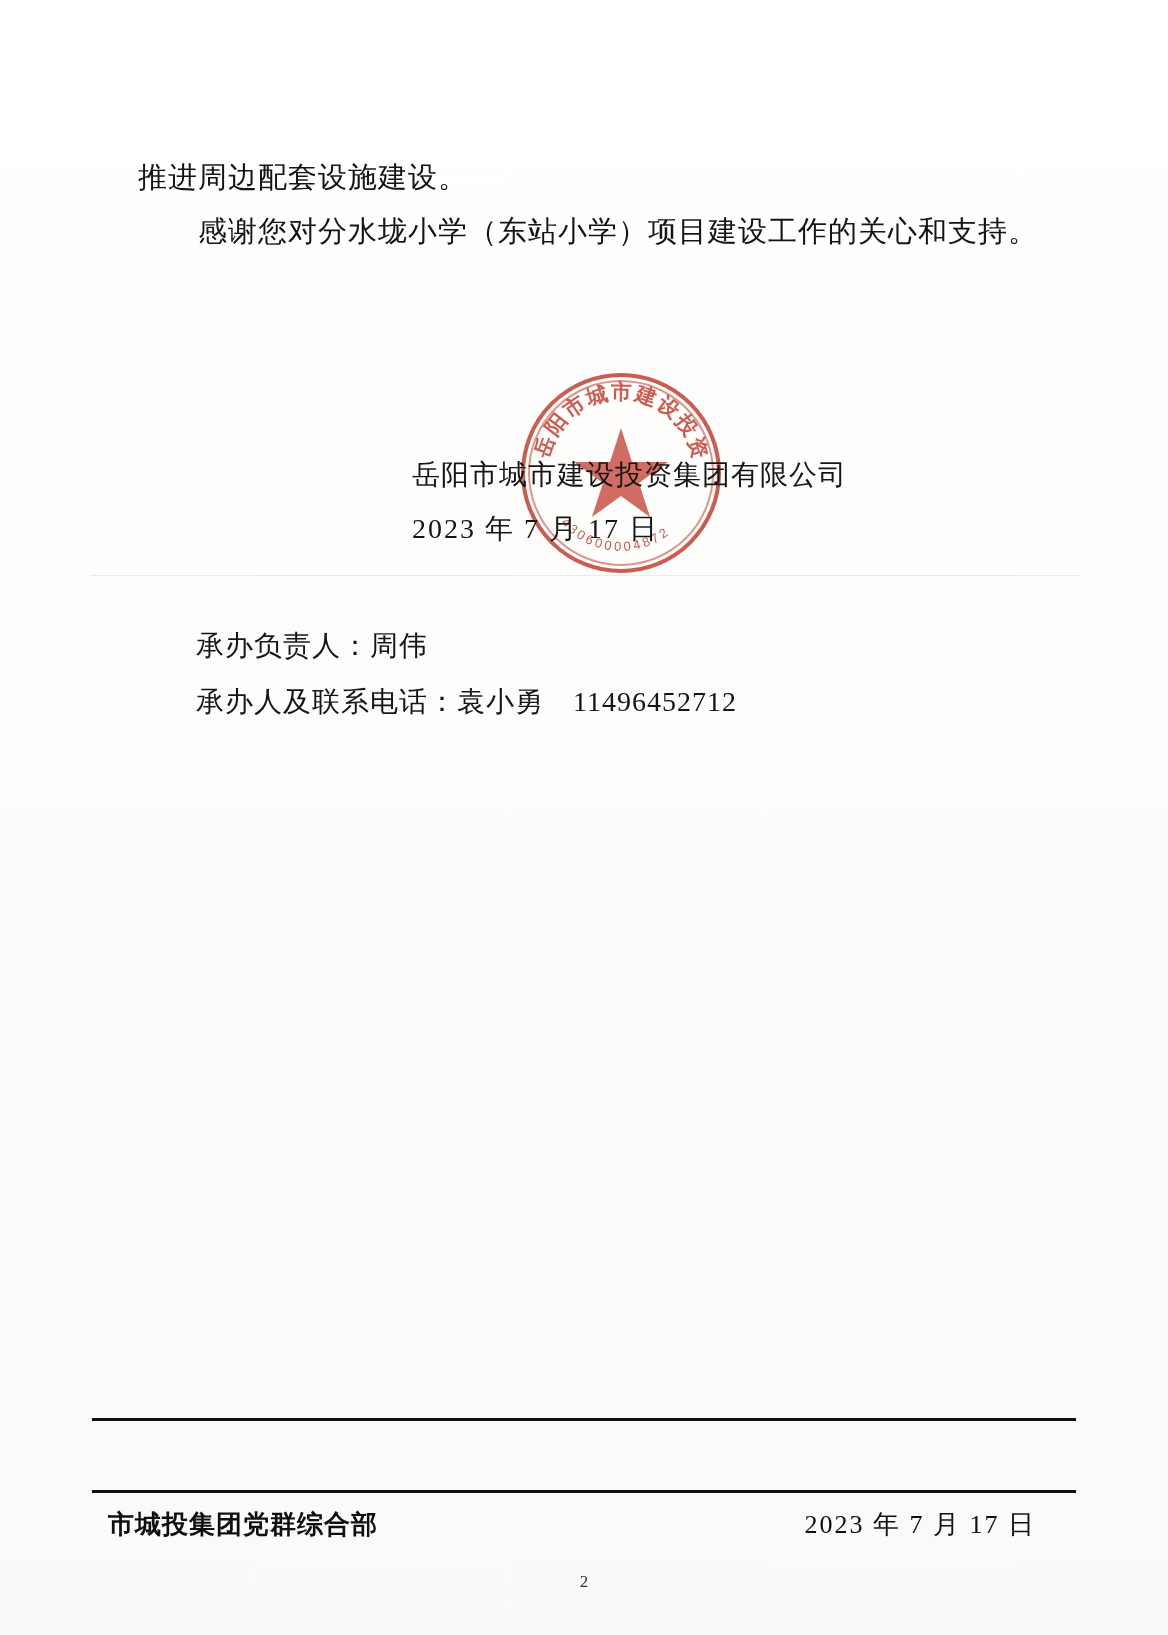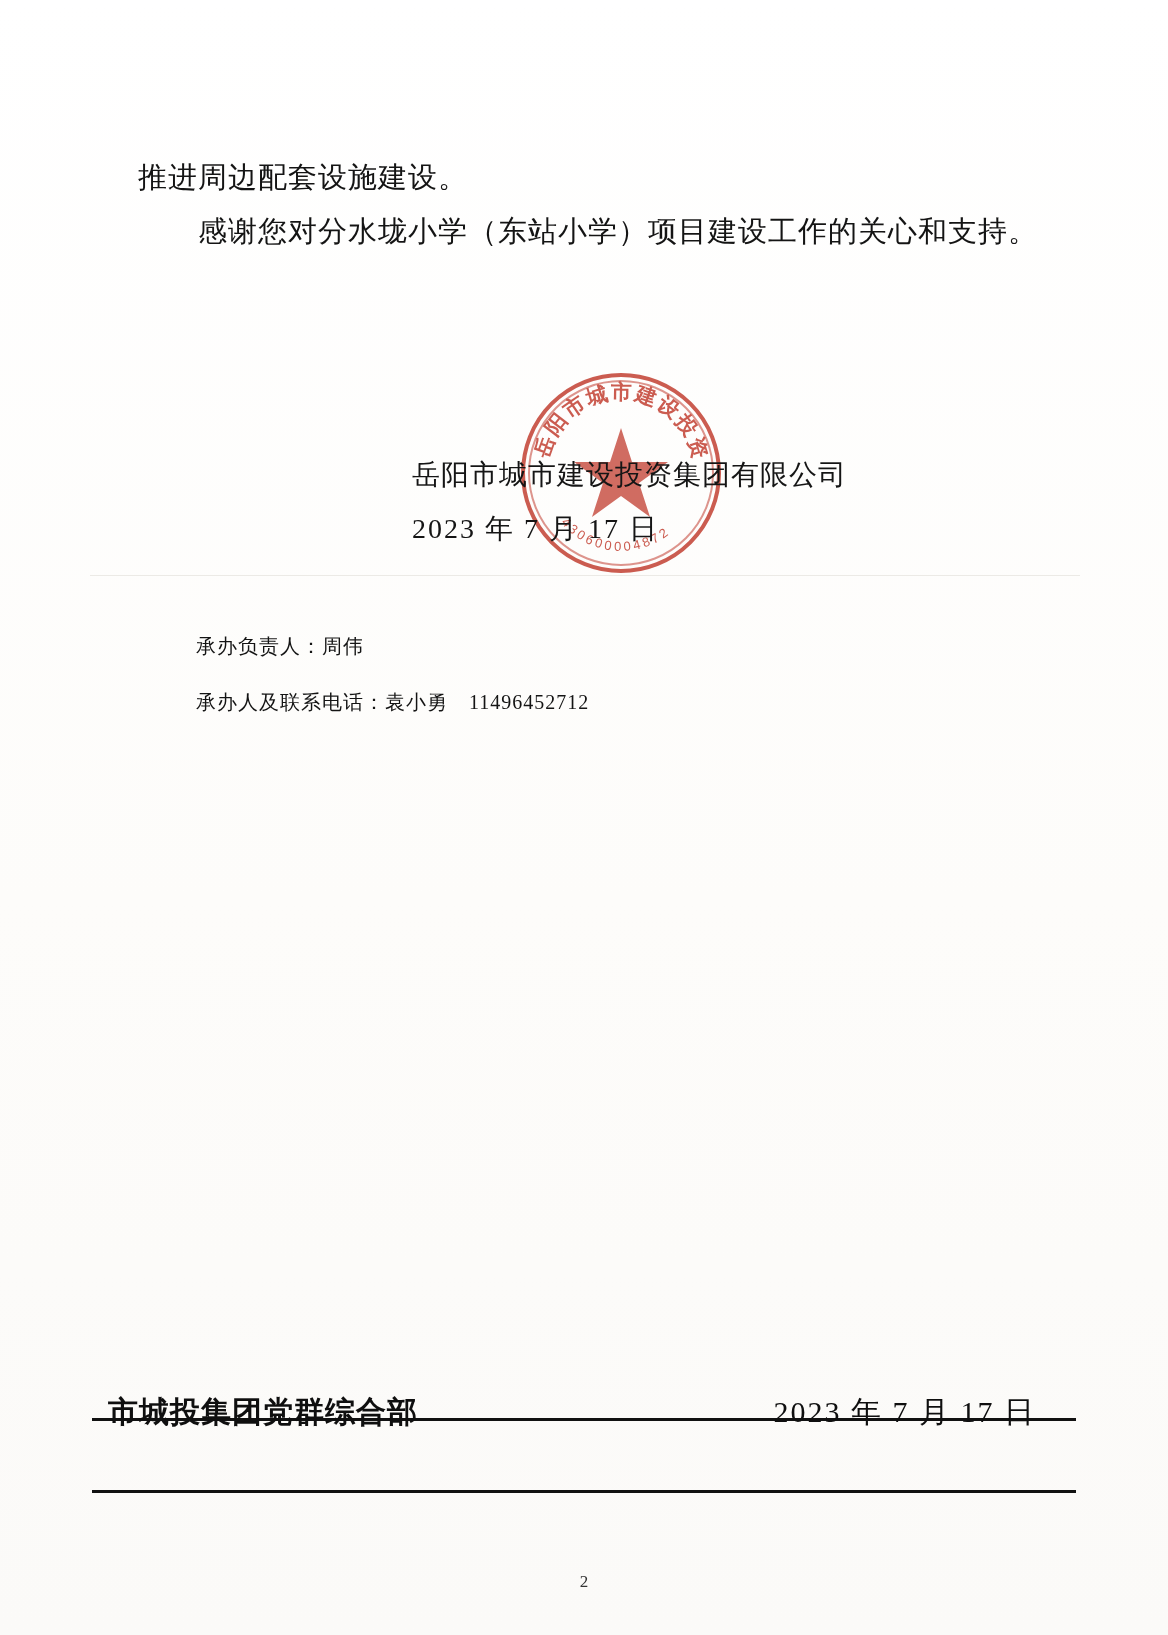--- a/index.html
+++ b/index.html
@@ -68,21 +68,21 @@
     width: 206px;
     height: 206px;
     opacity: 0.82;
   }
   .seal svg { display: block; }
 
   .contacts {
     position: absolute;
     left: 196px;
     top: 618px;
-    font-size: 20px;
+    font-size: 28px;
     line-height: 56px;
     letter-spacing: 1px;
     color: #141414;
   }
   .contacts .row { white-space: pre; }
 
   .footer-rule-top {
     position: absolute;
     left: 92px;
     top: 1418px;
@@ -94,27 +94,27 @@
     position: absolute;
     left: 92px;
     top: 1490px;
     width: 984px;
     height: 3px;
     background: #111111;
   }
   .footer-row {
     position: absolute;
     left: 92px;
-    top: 1380px;
+    top: 1492px;
     width: 984px;
     height: 64px;
     display: flex;
     align-items: center;
     justify-content: space-between;
-    font-size: 30px;
+    font-size: 26px;
     letter-spacing: 1px;
     color: #0f0f0f;
   }
   .footer-left { font-weight: 700; padding-left: 16px; }
   .footer-right { padding-right: 40px; letter-spacing: 2px; }
 
   .page-number {
     position: absolute;
     left: 0;
     top: 1572px;

